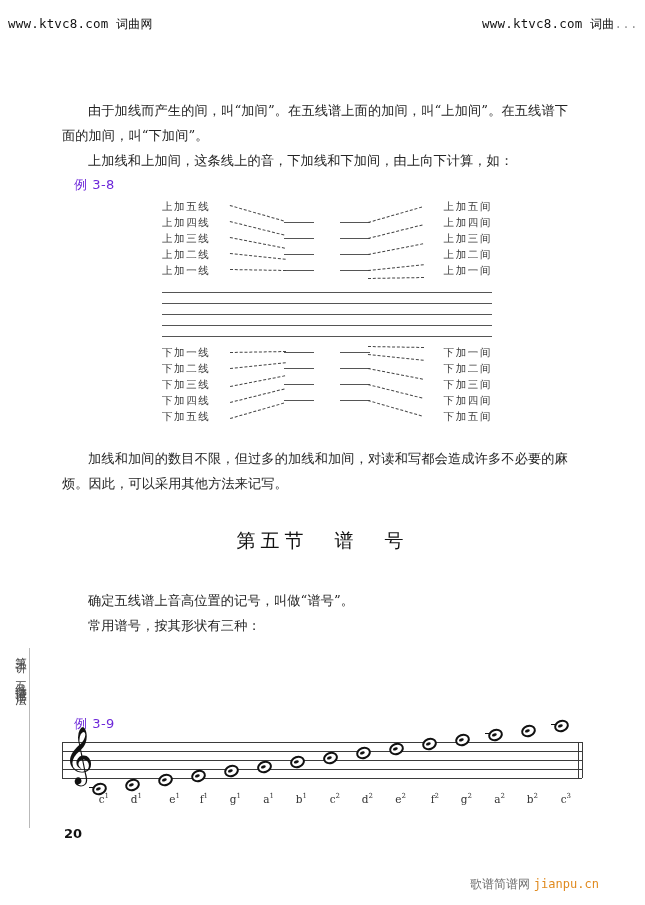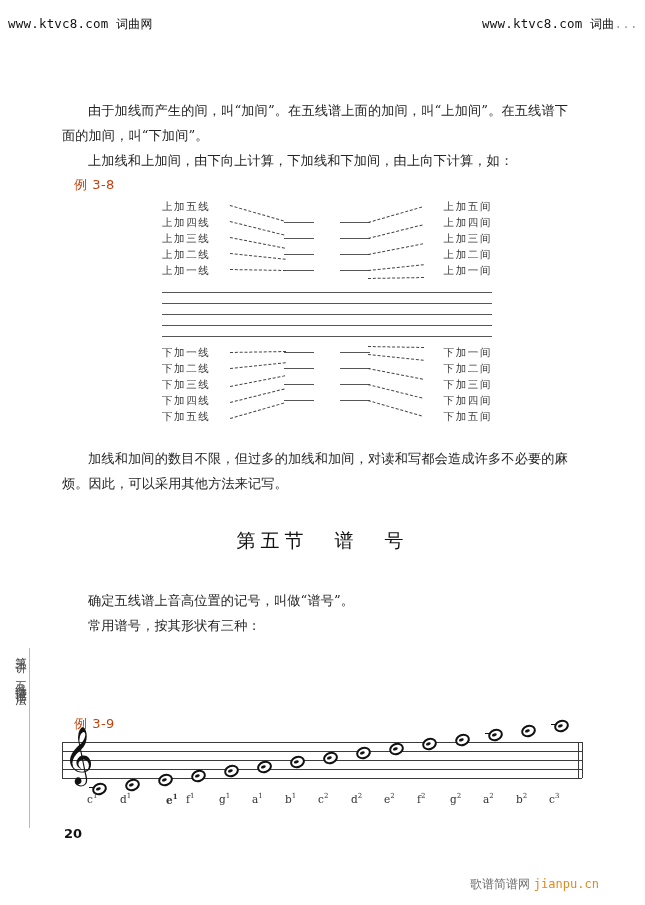--- a/index.html
+++ b/index.html
@@ -22,21 +22,21 @@
         border-right:1px solid #b9b9b9;padding-right:3px;height:180px;}
 
   
   .page{position:absolute;left:0;top:0;width:645px;height:905px;}
   p.body{position:absolute;margin:0;font-size:13.2px;line-height:25px;
          letter-spacing:.1px;color:#242424;width:506px;left:62px;
          text-align:justify;}
   .ind{text-indent:26px;}
 
   .label{position:absolute;left:74px;font-family:"DejaVu Sans","Liberation Sans",sans-serif;
-         font-size:13px;color:#c2410c;letter-spacing:.5px;}
+         font-size:13px;color:#6d28d9;letter-spacing:.5px;}
 
   
   .sect{position:absolute;left:0;width:645px;text-align:center;
         font-size:19px;letter-spacing:5px;color:#111;}
   .sect .gap{display:inline-block;width:26px;}
 
   
   .diag{position:absolute;left:162px;top:196px;width:330px;height:232px;}
   .dlab{position:absolute;font-size:10.5px;color:#3a3a3a;letter-spacing:1.6px;
         font-family:"DejaVu Sans","Liberation Sans",sans-serif;white-space:nowrap;}
@@ -50,21 +50,21 @@
   .ex9{position:absolute;left:62px;top:742px;width:520px;height:52px;}
   .sline{position:absolute;left:0;width:520px;height:0;border-top:1px solid #3b3b3b;}
   .bar{position:absolute;top:0;height:36px;width:0;border-left:1.6px solid #3b3b3b;}
   .clef{position:absolute;left:2px;top:-12px;font-size:50px;line-height:50px;color:#111;
         font-family:"DejaVu Serif",serif;}
   .note{position:absolute;width:11px;height:8px;border-radius:50%/50%;
         border:2.1px solid #111;background:#fff;transform:rotate(-20deg);}
   .note i{position:absolute;left:2px;top:1.5px;width:5px;height:3px;background:#111;
           border-radius:50%;}
   .ledg{position:absolute;width:17px;height:0;border-top:1.5px solid #111;}
-  .nname{position:absolute;font-size:10.5px;color:#333;text-align:left;width:22px;
+  .nname{position:absolute;font-size:10.5px;color:#333;text-align:right;width:22px;
          font-family:"DejaVu Serif","Liberation Serif",serif;}
   .nname sup{font-size:7px;}
 
   
   .pnum{position:absolute;left:64px;top:826px;font-weight:bold;font-size:13px;color:#111;
         font-family:"DejaVu Sans","Liberation Sans",sans-serif;}
   .foot{position:absolute;left:470px;top:876px;font-size:12px;white-space:nowrap;text-align:right;}
   .foot .cn{font-family:"DejaVu Sans","Liberation Sans",sans-serif;color:#6f6f6f;}
   .foot .en{font-family:"DejaVu Sans Mono","Liberation Mono",monospace;color:#e08a1e;}
 </style>
@@ -78,21 +78,21 @@
     <span class="cn">词曲网</span>
   </div>
   <div class="wm wm-right">
     <span>www.ktvc8.com</span>
     <span class="cn">词曲</span><span class="fade">...</span>
   </div>
 
   <div class="vrun">第三讲 五线谱记谱法</div>
 
   <p class="body ind" style="top:98px;">由于加线而产生的间，叫“加间”。在五线谱上面的加间，叫“上加间”。在五线谱下面的加间，叫“下加间”。</p>
-  <p class="body ind" style="top:148px;">上加线和上加间，由下向上计算，下加线和下加间，由上向下计算，如：</p>
+  <p class="body ind" style="top:148px;">上加线和上加间，这条线上的音，下加线和下加间，由上向下计算，如：</p>
 
   <div class="label" style="top:176px;">例 3-8</div>
 
   <div class="diag">
 
     <div class="dlab l" style="top:4px;">上加五线</div>
     <div class="dlab l" style="top:20px;">上加四线</div>
     <div class="dlab l" style="top:36px;">上加三线</div>
     <div class="dlab l" style="top:52px;">上加二线</div>
     <div class="dlab l" style="top:68px;">上加一线</div>
@@ -234,21 +234,21 @@
     <div class="note" style="left:459px;top:-17.5px;">
         <i></i>
       </div>
     <div class="ledg" style="left:489px;top:-18px;"></div>
     <div class="note" style="left:492px;top:-22px;">
         <i></i>
       </div>
 
     <div class="nname" style="left:25px;top:50px;">c<sup>1</sup></div>
     <div class="nname" style="left:58px;top:50px;">d<sup>1</sup></div>
-    <div class="nname" style="left:104px;top:50px;font-weight:bold;">e<sup>1</sup></div>
+    <div class="nname" style="left:96px;top:50px;">e<sup>1</sup></div>
     <div class="nname" style="left:124px;top:50px;">f<sup>1</sup></div>
     <div class="nname" style="left:157px;top:50px;">g<sup>1</sup></div>
     <div class="nname" style="left:190px;top:50px;">a<sup>1</sup></div>
     <div class="nname" style="left:223px;top:50px;">b<sup>1</sup></div>
     <div class="nname" style="left:256px;top:50px;">c<sup>2</sup></div>
     <div class="nname" style="left:289px;top:50px;">d<sup>2</sup></div>
     <div class="nname" style="left:322px;top:50px;">e<sup>2</sup></div>
     <div class="nname" style="left:355px;top:50px;">f<sup>2</sup></div>
     <div class="nname" style="left:388px;top:50px;">g<sup>2</sup></div>
     <div class="nname" style="left:421px;top:50px;">a<sup>2</sup></div>

